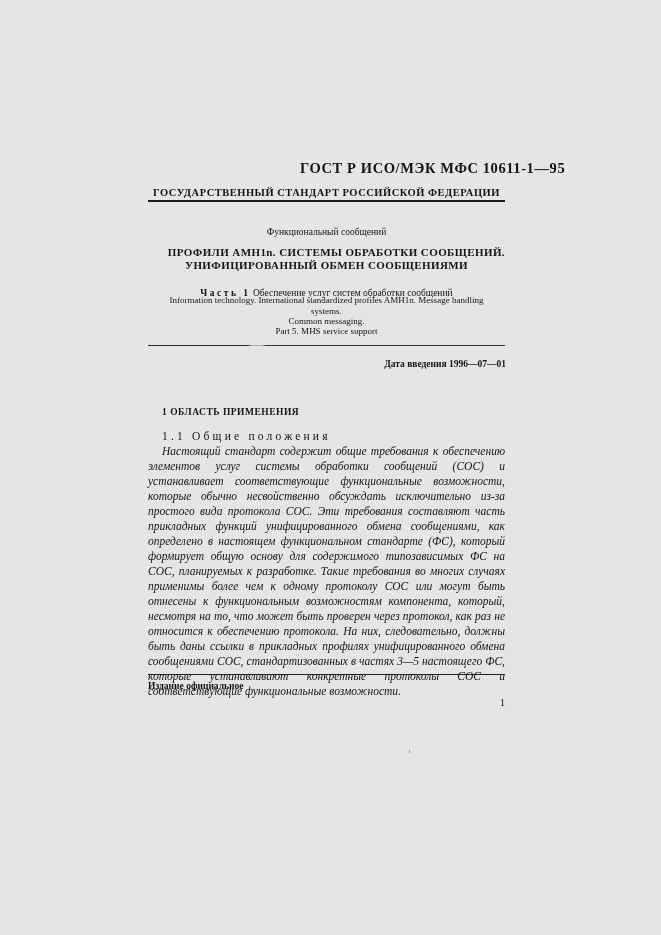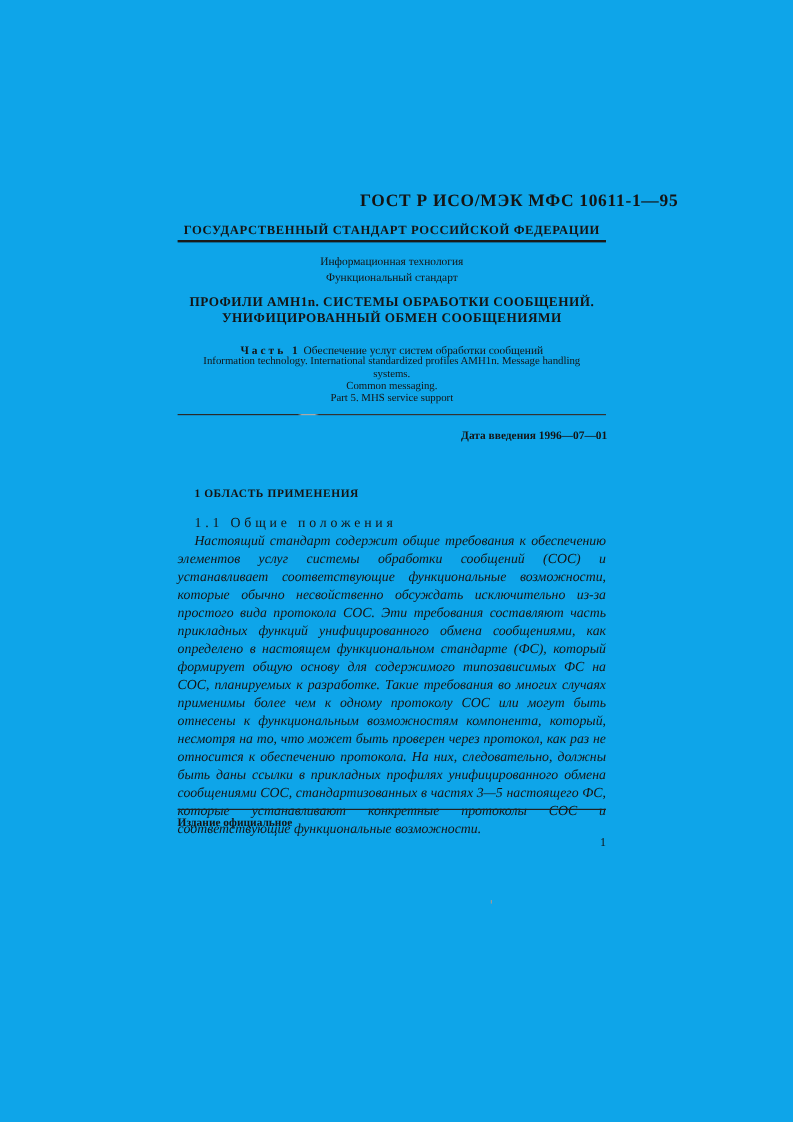--- a/index.html
+++ b/index.html
@@ -12,21 +12,21 @@
       height: 935px;
       position: relative;
       overflow: hidden;
       font-family: "Liberation Serif", "DejaVu Serif", serif;
       color: #141414;
     }
     .page {
       position: absolute;
       left: 0; top: 0;
       width: 661px; height: 935px;
-      background: #0ea5e9;
+      background: #e5e5e5;
     }
     .abs { position: absolute; }
 
     .gost-title {
       left: 300px; top: 160px; width: 212px;
       text-align: right;
       font-weight: bold;
       font-size: 14.5px;
       letter-spacing: 0.6px;
       white-space: nowrap;
@@ -43,21 +43,21 @@
       left: 148px; top: 200px; width: 357px; height: 2px;
       background: #1a1a1a;
     }
     .center-block {
       left: 148px; width: 357px;
       text-align: center;
       white-space: nowrap;
     }
     .info-tech { top: 214px; font-size: 9.5px; }
     .func-std { top: 227px; font-size: 9.5px; }
-    .profiles-1 { top: 246px; font-size: 11px; font-weight: bold; letter-spacing: 0.4px; }
+    .profiles-1 { top: 246px; font-size: 11px; font-weight: bold; letter-spacing: 0.4px; text-align: right; }
     .profiles-2 { top: 259px; font-size: 11px; font-weight: bold; letter-spacing: 0.4px; }
     .part-line { top: 276px; font-size: 9.5px; margin-top: 12px; }
     .part-label { font-weight: bold; letter-spacing: 2.5px; }
 
     .en-title-1 { top: 295px; font-size: 9px; }
     .en-title-2 { top: 306px; font-size: 9px; }
     .en-title-3 { top: 316px; font-size: 9px; }
     .en-title-4 { top: 326px; font-size: 9px; }
 
     .rule-mid {
@@ -115,22 +115,21 @@
   </style>
 </head>
 <body>
 
 <div class="page">
 
   <div class="abs gost-title">ГОСТ Р ИСО/МЭК МФС 10611-1—95</div>
   <div class="abs state-standard">ГОСУДАРСТВЕННЫЙ СТАНДАРТ РОССИЙСКОЙ ФЕДЕРАЦИИ</div>
   <div class="abs rule-top"></div>
 
-  <div class="abs center-block info-tech">Информационная технология</div>
-  <div class="abs center-block func-std">Функциональный стандарт</div>
+  <div class="abs center-block func-std">Функциональный сообщений</div>
   <div class="abs center-block profiles-1">ПРОФИЛИ AMH1n. СИСТЕМЫ ОБРАБОТКИ СООБЩЕНИЙ.</div>
   <div class="abs center-block profiles-2">УНИФИЦИРОВАННЫЙ ОБМЕН СООБЩЕНИЯМИ</div>
   <div class="abs center-block part-line">
     <span class="part-label">Часть 1</span>
     <span>Обеспечение услуг систем обработки сообщений</span>
   </div>
 
   <div class="abs center-block en-title-1">Information technology. International standardized profiles AMH1n. Message handling</div>
   <div class="abs center-block en-title-3">Common messaging.</div>
   <div class="abs center-block en-title-2">systems.</div>

